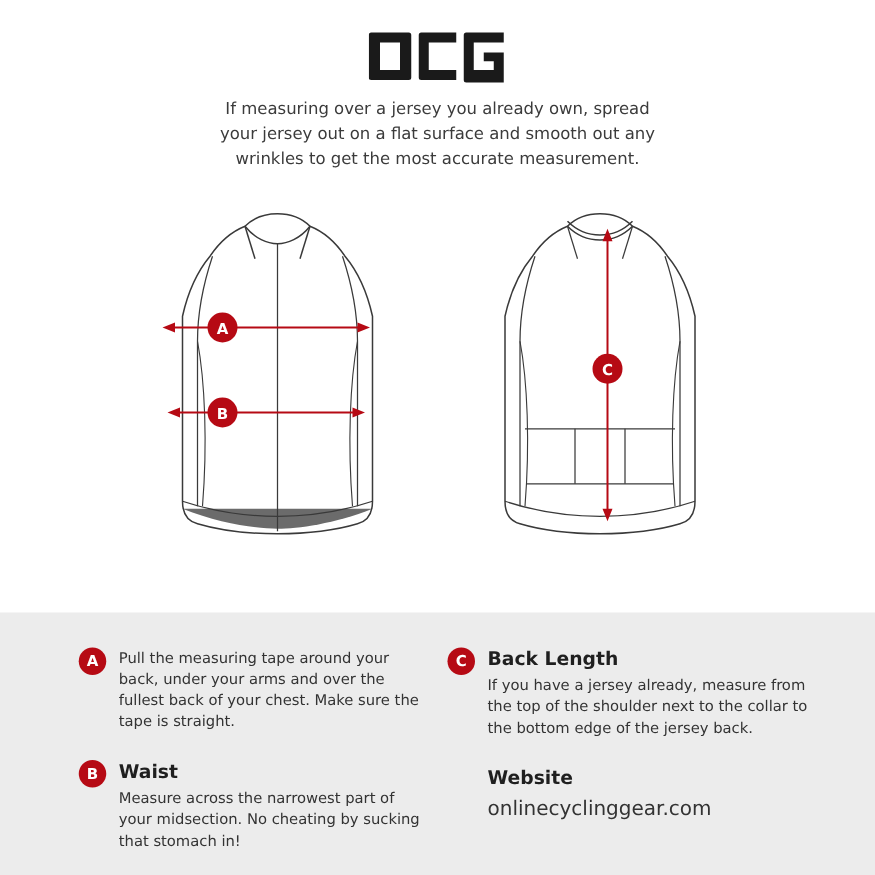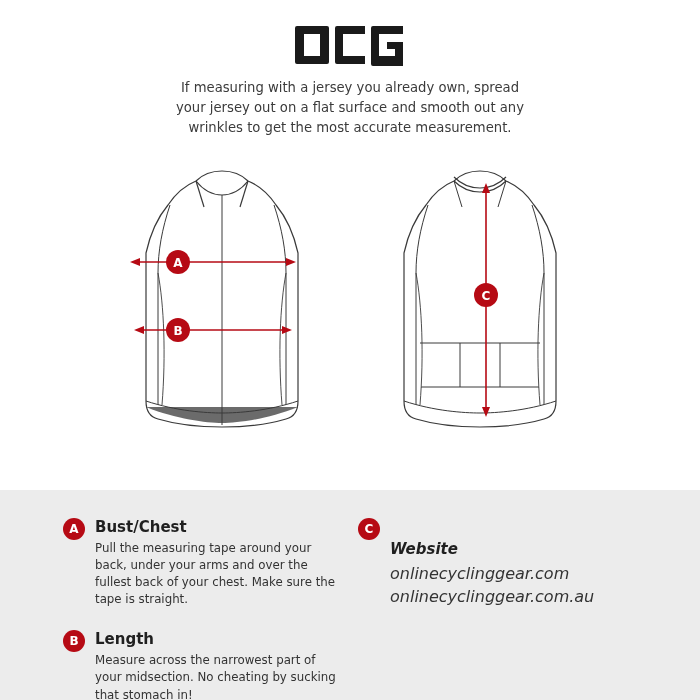--- a/index.html
+++ b/index.html
@@ -92,21 +92,21 @@
     font-size: 15px;
     font-weight: bold;
     color: #1f1f1f;
   }
   .entry p {
     margin: 0;
     font-size: 11.8px;
     line-height: 1.45;
     color: #333333;
   }
-  .entry.no-badge .entry-body { margin-left: 32px; font-style: italic; }
+  .entry.no-badge .entry-body { margin-left: 32px; }
   .website-links a,
   .website-links span {
     display: block;
     font-size: 16px;
     line-height: 1.45;
     color: #333333;
     text-decoration: none;
   }
 </style>
 </head>
@@ -120,21 +120,21 @@
 
         <path d="M2 4 h30 a2 2 0 0 1 2 2 v34 a2 2 0 0 1 -2 2 h-30 a2 2 0 0 1 -2 -2 v-34 a2 2 0 0 1 2 -2 z M9 12 v22 h16 v-22 z"></path>
 
         <path d="M40 6 a2 2 0 0 1 2 -2 h28 v8 h-22 v22 h22 v8 h-28 a2 2 0 0 1 -2 -2 z"></path>
 
         <path d="M76 6 a2 2 0 0 1 2 -2 h30 v8 h-24 v22 h16 v-7 h-8 v-7 h16 v24 h-30 a2 2 0 0 1 -2 -2 z"></path>
       </g>
     </svg>
   </div>
 
-  <div class="intro">If measuring with a jersey you already own, spread your jersey out on a flat surface and smooth out any wrinkles to get the most accurate measurement.</div>
+  <div class="intro">If measuring over a jersey you already own, spread your jersey out on a flat surface and smooth out any wrinkles to get the most accurate measurement.</div>
 
   <div class="figures">
     <svg width="700" height="330" viewBox="0 0 700 330">
 
       <g fill="none" stroke="#3a3a3a" stroke-width="1.2" stroke-linejoin="round">
 
         <path d="M168 50
                  C176 38 186 30 196 26
                  C203 19 212 16 222 16
                  C232 16 241 19 248 26
@@ -231,47 +231,49 @@
     </svg>
   </div>
 
   <div class="legend">
 
     <div class="legend-col left">
 
       <div class="entry">
         <div class="badge">A</div>
         <div class="entry-body">
-          <h3>Bust/Chest</h3>
           <p>Pull the measuring tape around your back, under your arms and over the fullest back of your chest. Make sure the tape is straight.</p>
         </div>
       </div>
 
       <div class="entry">
         <div class="badge">B</div>
         <div class="entry-body">
-          <h3>Length</h3>
+          <h3>Waist</h3>
           <p>Measure  across the narrowest part of your midsection. No cheating by sucking that stomach in!</p>
         </div>
       </div>
 
     </div>
 
     <div class="legend-col right">
 
       <div class="entry">
         <div class="badge">C</div>
+        <div class="entry-body">
+          <h3>Back Length</h3>
+          <p>If you have a jersey already, measure from the top of the shoulder next to the collar to the bottom edge of the jersey back.</p>
+        </div>
       </div>
 
       <div class="entry no-badge">
         <div class="entry-body">
           <h3>Website</h3>
           <div class="website-links">
             <a href="#">onlinecyclinggear.com</a>
-            <a href="#">onlinecyclinggear.com.au</a>
           </div>
         </div>
       </div>
 
     </div>
   </div>
 
 </div>
 
 </body></html>

